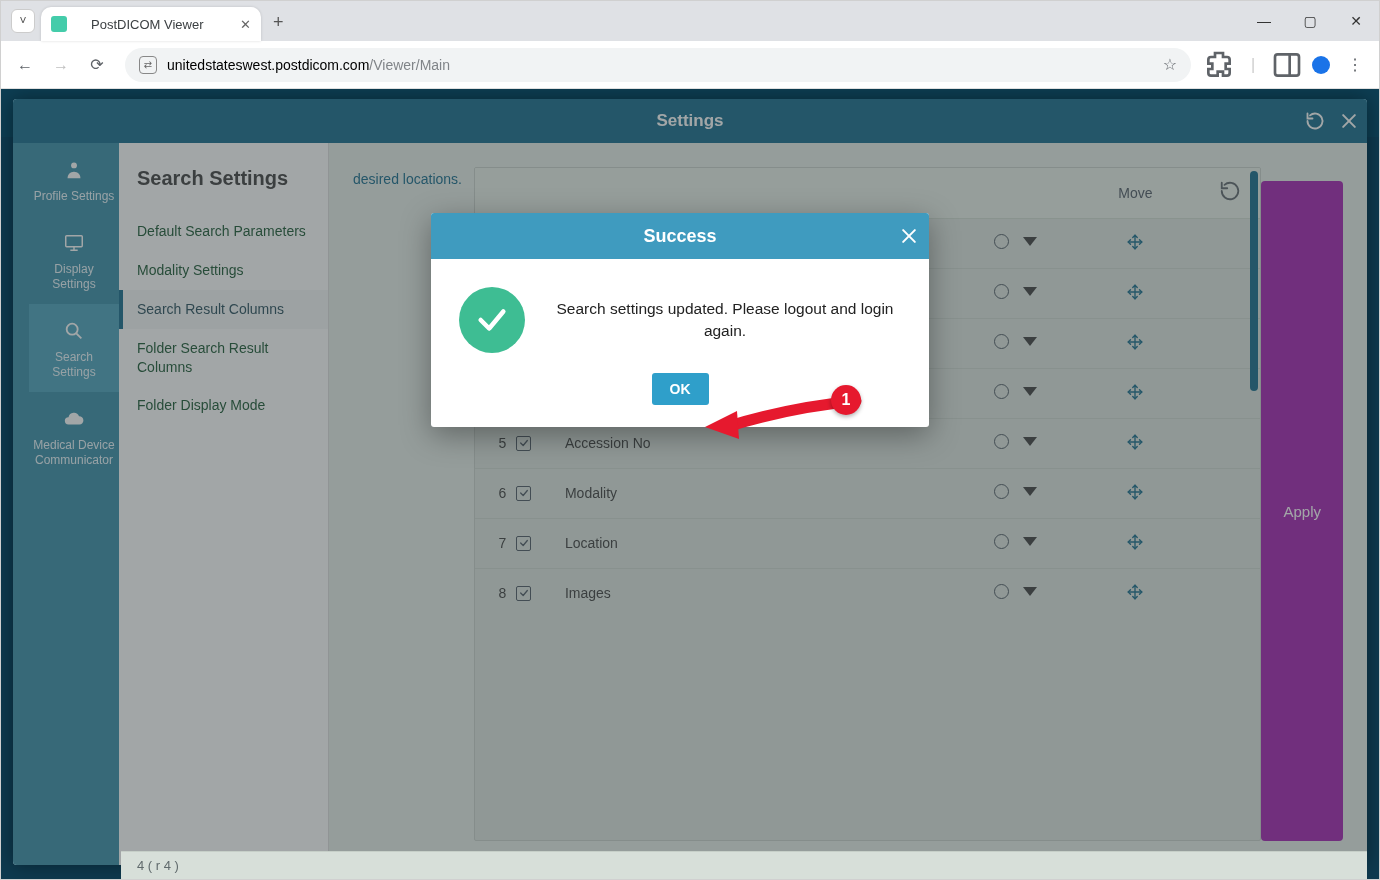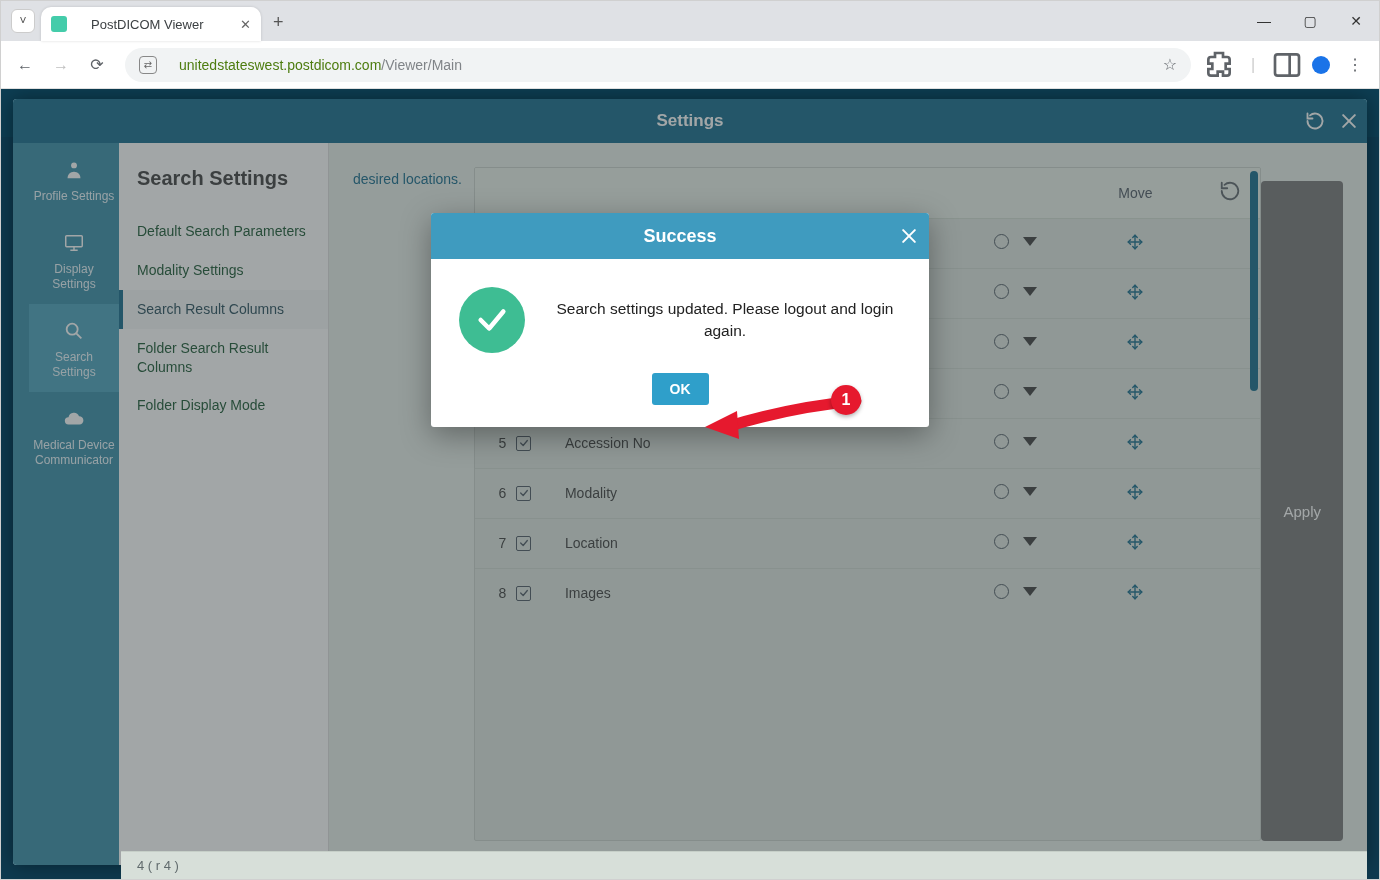--- a/index.html
+++ b/index.html
@@ -13,21 +13,21 @@
   .tab-title { font-size:13px; color:#3c4043; flex:1; }
   .tab-close { font-size:13px; color:#666; }
   .new-tab { font-size:18px; color:#555; margin:0 10px 8px 12px; }
   .chrome-winctrls { position:absolute; right:0; top:0; height:40px; display:flex; }
   .winbtn { width:46px; display:flex; align-items:center; justify-content:center; font-size:14px; color:#333; }
   .chrome-toolbar { height:48px; background:#fff; border-bottom:1px solid #e0e0e0; display:flex; align-items:center; padding:0 8px; gap:4px; }
   .navbtn { width:32px; height:32px; display:flex; align-items:center; justify-content:center; font-size:16px; color:#5f6368; border-radius:50%; }
   .navbtn.disabled { color:#bfbfbf; }
   .urlbar { flex:1; margin:0 8px; height:34px; border-radius:18px; background:#f1f3f4; display:flex; align-items:center; padding:0 14px; font-size:14px; color:#3c4043; gap:10px; }
   .urlbar .secure { width:18px; height:18px; border:1px solid #888; border-radius:4px; font-size:10px; display:flex; align-items:center; justify-content:center; color:#666; }
-  .urlbar .url-host { color:#4d7c0f;margin-left:12px; }
+  .urlbar .url-host { color:#000000; }
   .urlbar .url-path { color:#808488; }
   .urlbar .star { margin-left:auto; font-size:16px; color:#5f6368; }
   .toolbar-right { display:flex; align-items:center; gap:2px; }
   .profile-dot { width:18px; height:18px; border-radius:50%; background:#1a73e8; display:inline-block; }
 
   
   .viewport { position:relative; flex:1; background:#0e3a4f; overflow:hidden; }
   .app-back { position:absolute; inset:0; }
   .app-header { height:48px; background:#0d3e53; color:#fff; display:flex; align-items:center; padding:0 14px; font-weight:700; }
   .logo-text { font-size:16px; letter-spacing:0.5px; }
@@ -64,21 +64,21 @@
   .col-reset { width:60px; text-align:center; }
   .chk { width:15px; height:15px; border:1.5px solid #4a5560; display:inline-flex; align-items:center; justify-content:center; border-radius:2px; }
   .chk svg { width:10px; height:10px; }
   .hdr-reset svg { width:22px; height:22px; stroke:#5a6368; }
   .sort-cell { display:inline-flex; align-items:center; gap:14px; }
   .radio { width:15px; height:15px; border:1.5px solid #4a5560; border-radius:50%; display:inline-block; }
   .caret-down { width:0; height:0; border-left:7px solid transparent; border-right:7px solid transparent; border-top:9px solid #3a3a3a; display:inline-block; }
   .move-icon svg { width:18px; height:18px; }
   .scrollthumb { position:absolute; right:2px; top:3px; width:8px; height:220px; background:#0f6788; border-radius:4px; }
   .apply-row { display:flex; justify-content:center; padding:14px 0 0 0; }
-  .apply-btn { background:#737373; color:#fff; border:none; padding:9px 22px; font-size:15px; border-radius:4px; }
+  .apply-btn { background:#a21caf; color:#fff; border:none; padding:9px 22px; font-size:15px; border-radius:4px; }
   .success-modal { position:absolute; left:430px; top:124px; width:498px; background:#fff; border-radius:3px; box-shadow:0 8px 30px rgba(0,0,0,0.35); overflow:hidden; }
   .sm-head { height:46px; background:#3f9bbf; color:#fff; display:flex; align-items:center; justify-content:center; position:relative; font-weight:700; font-size:18px; }
   .sm-close { position:absolute; right:10px; top:0; height:46px; display:flex; align-items:center; }
   .sm-body { padding:28px 28px 10px 28px; display:flex; gap:24px; align-items:center; }
   .sm-check { width:66px; height:66px; border-radius:50%; background:#3ebd93; display:flex; align-items:center; justify-content:center; flex:0 0 auto; }
   .sm-check svg { width:34px; height:34px; }
   .sm-text { flex:1; text-align:center; font-size:15.5px; color:#222; line-height:1.4; }
   .sm-foot { display:flex; justify-content:center; padding:10px 0 22px; }
   .ok-btn { background:#2f9fca; color:#fff; border:none; padding:8px 18px; font-size:14px; border-radius:3px; font-weight:600; }
 

